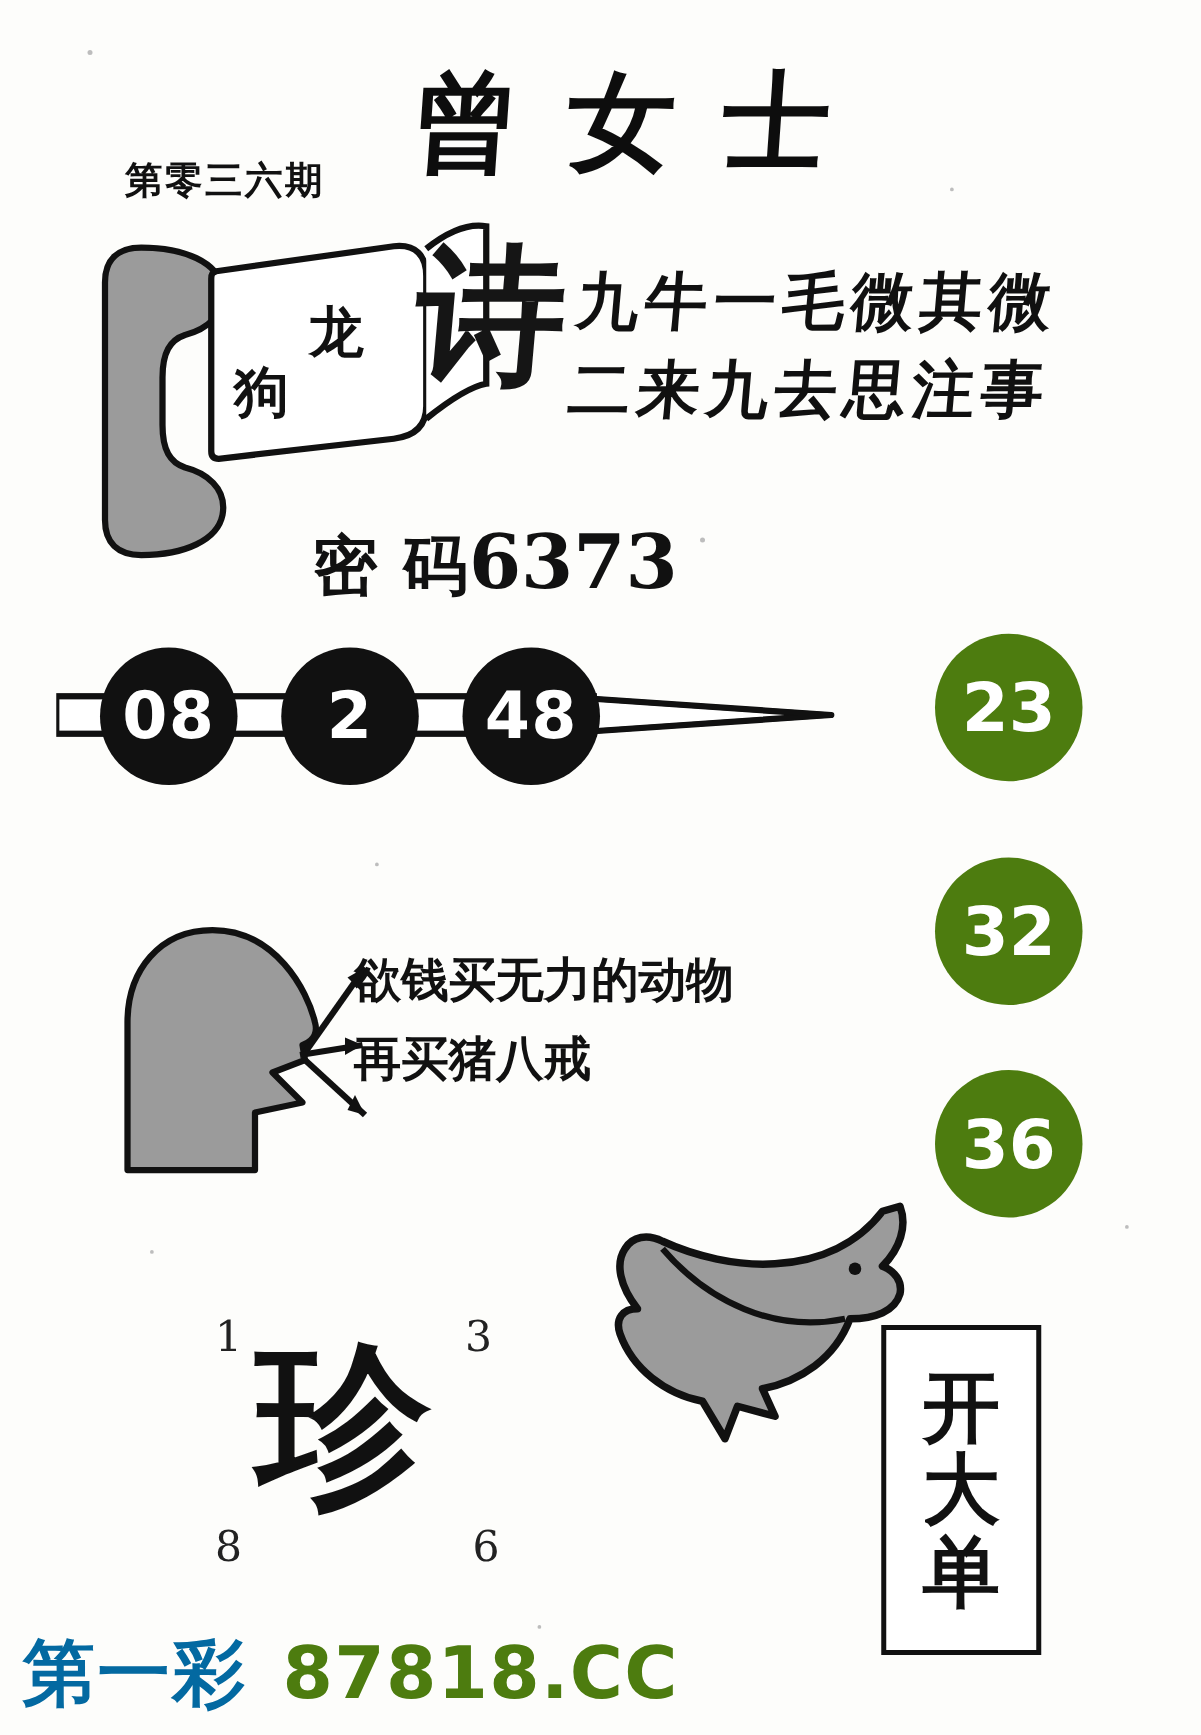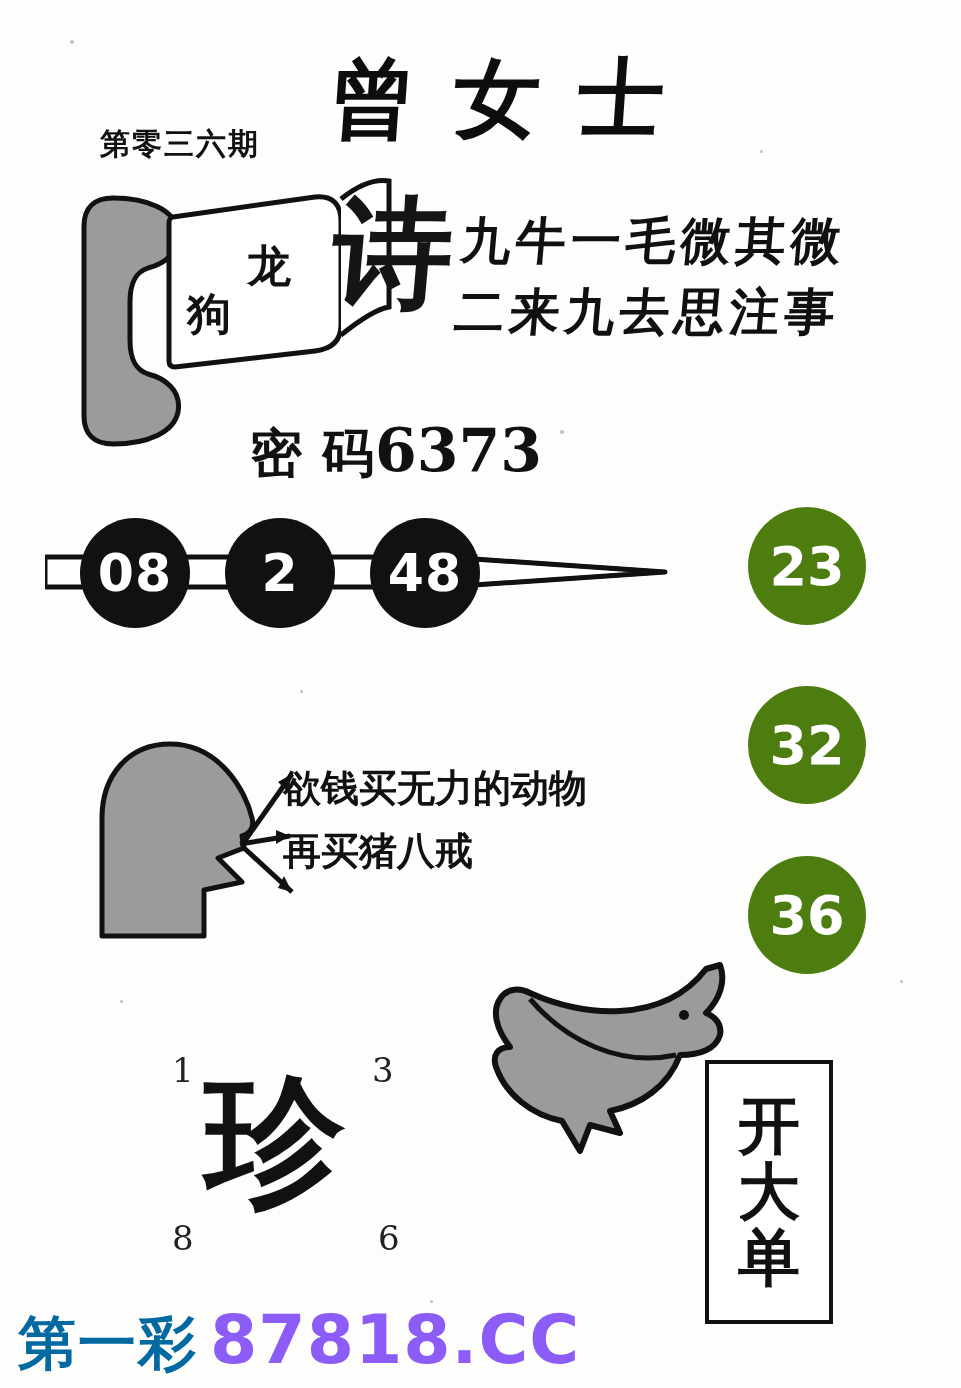--- a/index.html
+++ b/index.html
@@ -165,21 +165,21 @@
     height: 200px;
   }
   .speech-lines {
     position: absolute;
     left: 283px;
     top: 757px;
     font-size: 38px;
     line-height: 1.65;
     color: #111;
     font-weight: 700;
-    font-family: Liberation Sans, sans-serif;
+    font-family: Liberation Mono, monospace;
   }
   .arrows {
     position: absolute;
     left: 230px;
     top: 750px;
     width: 110px;
     height: 160px;
   }
 
   
@@ -251,24 +251,24 @@
     align-items: baseline;
   }
   .footer .fname {
     font-size: 58px;
     font-weight: 700;
     color: #0369a1;
     font-family: "DejaVu Serif", serif;
     letter-spacing: 2px;
   }
   .footer .furl {
-    margin-left: 12px;
-    font-size: 68px;
-    font-weight: 700;
-    color: #8b5cf6;
+    margin-left: 28px;
+    font-size: 58px;
+    font-weight: 700;
+    color: #4d7c0f;
     font-family: "DejaVu Sans", sans-serif;
     letter-spacing: 1px;
   }
 
   
   .speck {
     position: absolute;
     background: #bdbdbd;
     border-radius: 50%;
   }

